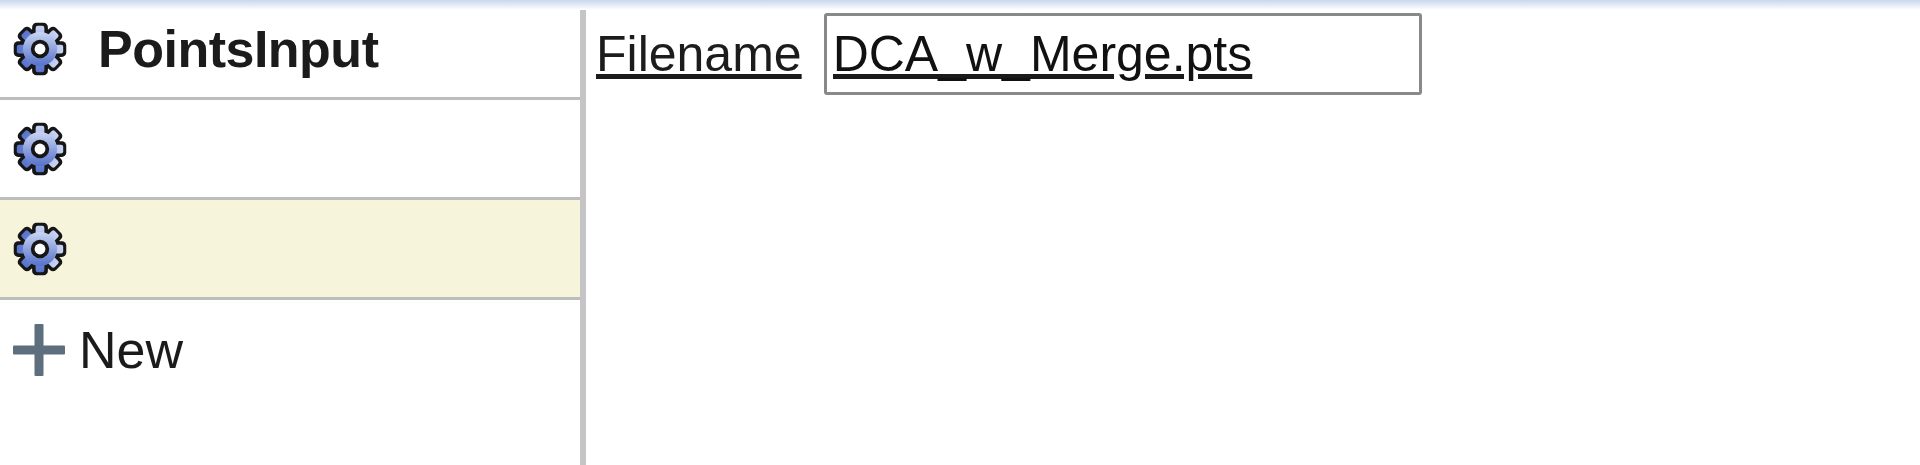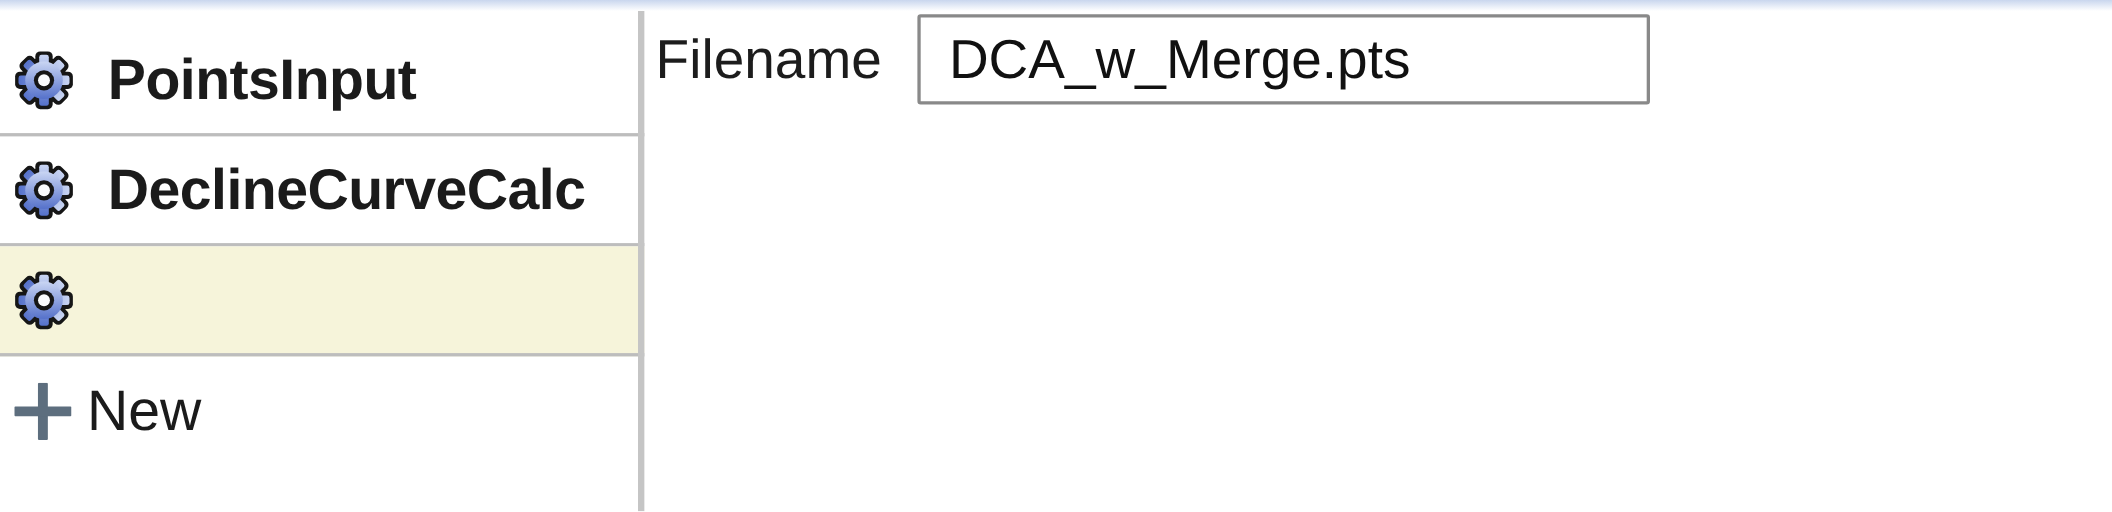--- a/index.html
+++ b/index.html
@@ -19,21 +19,20 @@
     height: 10px;
     background: linear-gradient(#c9d6ee, #ffffff);
     z-index: 5;
     pointer-events: none;
   }
   .sidebar {
     position: absolute;
     top: 0; left: 0; bottom: 0;
     width: 596px;
     background: #ffffff;
-    margin-top: 24px;
   }
   .v-divider {
     position: absolute;
     top: 0; bottom: 0;
     left: 580px;
     width: 6px;
     background: #c5c5c5;
   }
   .side-item {
     box-sizing: border-box;
@@ -69,38 +68,39 @@
   .main-panel {
     position: absolute;
     left: 586px; top: 0; right: 0; bottom: 0;
     background: #ffffff;
   }
   .filename-row {
     position: absolute;
     left: 10px; top: 13px;
     display: flex;
     align-items: center;
-    gap: 32px;
+    gap: 22px;
+    text-decoration: underline;
   }
   .filename-label {
     font-size: 50px;
     color: #1c1c1c;
     white-space: nowrap;
   }
   .filename-input {
     box-sizing: border-box;
-    width: 666px;
+    width: 598px;
     height: 82px;
     border: 3px solid #898989;
     border-radius: 3px;
     background: #ffffff;
     font-family: "Liberation Sans", sans-serif;
     font-size: 50px;
     color: #111111;
-    padding: 0 26px;
+    padding: 0 6px;
     outline: none;
   }
   .defs-holder { position: absolute; width: 0; height: 0; overflow: hidden; }
 </style>
 </head>
 <body>
 
 <svg class="defs-holder" aria-hidden="true">
   <defs>
     <linearGradient id="gearGrad" x1="0" y1="0" x2="0" y2="1">
@@ -138,21 +138,20 @@
     <div class="side-item">
       <svg class="gear" viewBox="0 0 64 64">
           <use href="#gearShape"></use>
         </svg>
       <span>PointsInput</span>
     </div>
     <div class="side-item">
       <svg class="gear" viewBox="0 0 64 64">
           <use href="#gearShape"></use>
         </svg>
-      <span>DeclineCurveCalc</span>
     </div>
     <div class="side-item selected">
       <svg class="gear" viewBox="0 0 64 64">
           <use href="#gearShape"></use>
         </svg>
     </div>
     <div class="new-row">
       <svg class="plus" viewBox="0 0 52 52">
         <rect x="21.5" y="0" width="9" height="52" rx="1" fill="#5d6e7e"></rect>
         <rect x="0" y="21.5" width="52" height="9" rx="1" fill="#5d6e7e"></rect>

